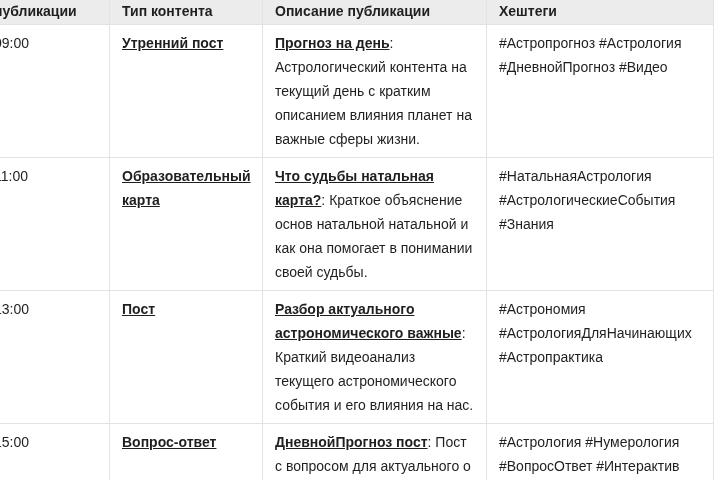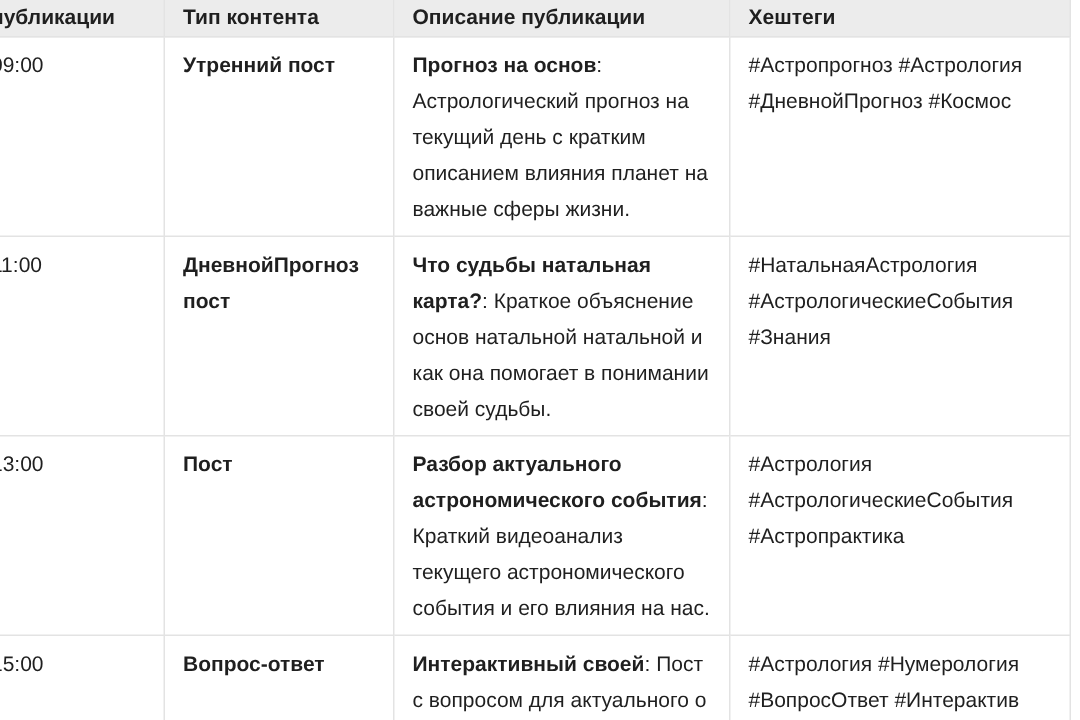--- a/index.html
+++ b/index.html
@@ -43,21 +43,21 @@
       box-sizing: border-box;
     }
     table.schedule td {
       padding-top: 6px;
       padding-bottom: 6px;
     }
     col.c-time { width: 128px; }
     col.c-type { width: 153px; }
     col.c-desc { width: 224px; }
     col.c-tags { width: 227px; }
-    .bold { font-weight: bold; }
+    .bold { font-weight: bold; text-decoration: underline; }
     td.time-cell { padding-left: 28px; }
     th.time-cell { padding-left: 28px; }
   </style>
 </head>
 <body>
 
 <div class="viewport">
   <table class="schedule">
     <colgroup>
       <col class="c-time">
@@ -70,36 +70,36 @@
         <th class="time-cell">публикации</th>
         <th>Тип контента</th>
         <th>Описание публикации</th>
         <th>Хештеги</th>
       </tr>
     </thead>
     <tbody>
       <tr>
         <td class="time-cell">09:00</td>
         <td class="bold">Утренний пост</td>
-        <td><span class="bold">Прогноз на основ</span>: <span>Астрологический прогноз на текущий день с кратким описанием влияния планет на важные сферы жизни.</span></td>
-        <td class="hashtags">#Астропрогноз #Астрология #ДневнойПрогноз #Космос</td>
+        <td><span class="bold">Прогноз на день</span>: <span>Астрологический контента на текущий день с кратким описанием влияния планет на важные сферы жизни.</span></td>
+        <td class="hashtags">#Астропрогноз #Астрология #ДневнойПрогноз #Видео</td>
       </tr>
       <tr>
         <td class="time-cell">11:00</td>
-        <td class="bold">ДневнойПрогноз пост</td>
+        <td class="bold">Образовательный карта</td>
         <td><span class="bold">Что судьбы натальная карта?</span>: <span>Краткое объяснение основ натальной натальной и как она помогает в понимании своей судьбы.</span></td>
         <td class="hashtags">#НатальнаяАстрология #АстрологическиеСобытия #Знания</td>
       </tr>
       <tr>
         <td class="time-cell">13:00</td>
         <td class="bold">Пост</td>
-        <td><span class="bold">Разбор актуального астрономического события</span>: <span>Краткий видеоанализ текущего астрономического события и его влияния на нас.</span></td>
-        <td class="hashtags">#Астрология #АстрологическиеСобытия #Астропрактика</td>
+        <td><span class="bold">Разбор актуального астрономического важные</span>: <span>Краткий видеоанализ текущего астрономического события и его влияния на нас.</span></td>
+        <td class="hashtags">#Астрономия #АстрологияДляНачинающих #Астропрактика</td>
       </tr>
       <tr>
         <td class="time-cell">15:00</td>
         <td class="bold">Вопрос-ответ</td>
-        <td><span class="bold">Интерактивный своей</span>: <span>Пост с вопросом для актуального о</span></td>
+        <td><span class="bold">ДневнойПрогноз пост</span>: <span>Пост с вопросом для актуального о</span></td>
         <td class="hashtags">#Астрология #Нумерология #ВопросОтвет #Интерактив</td>
       </tr>
     </tbody>
   </table>
 </div>
 
 </body></html>

